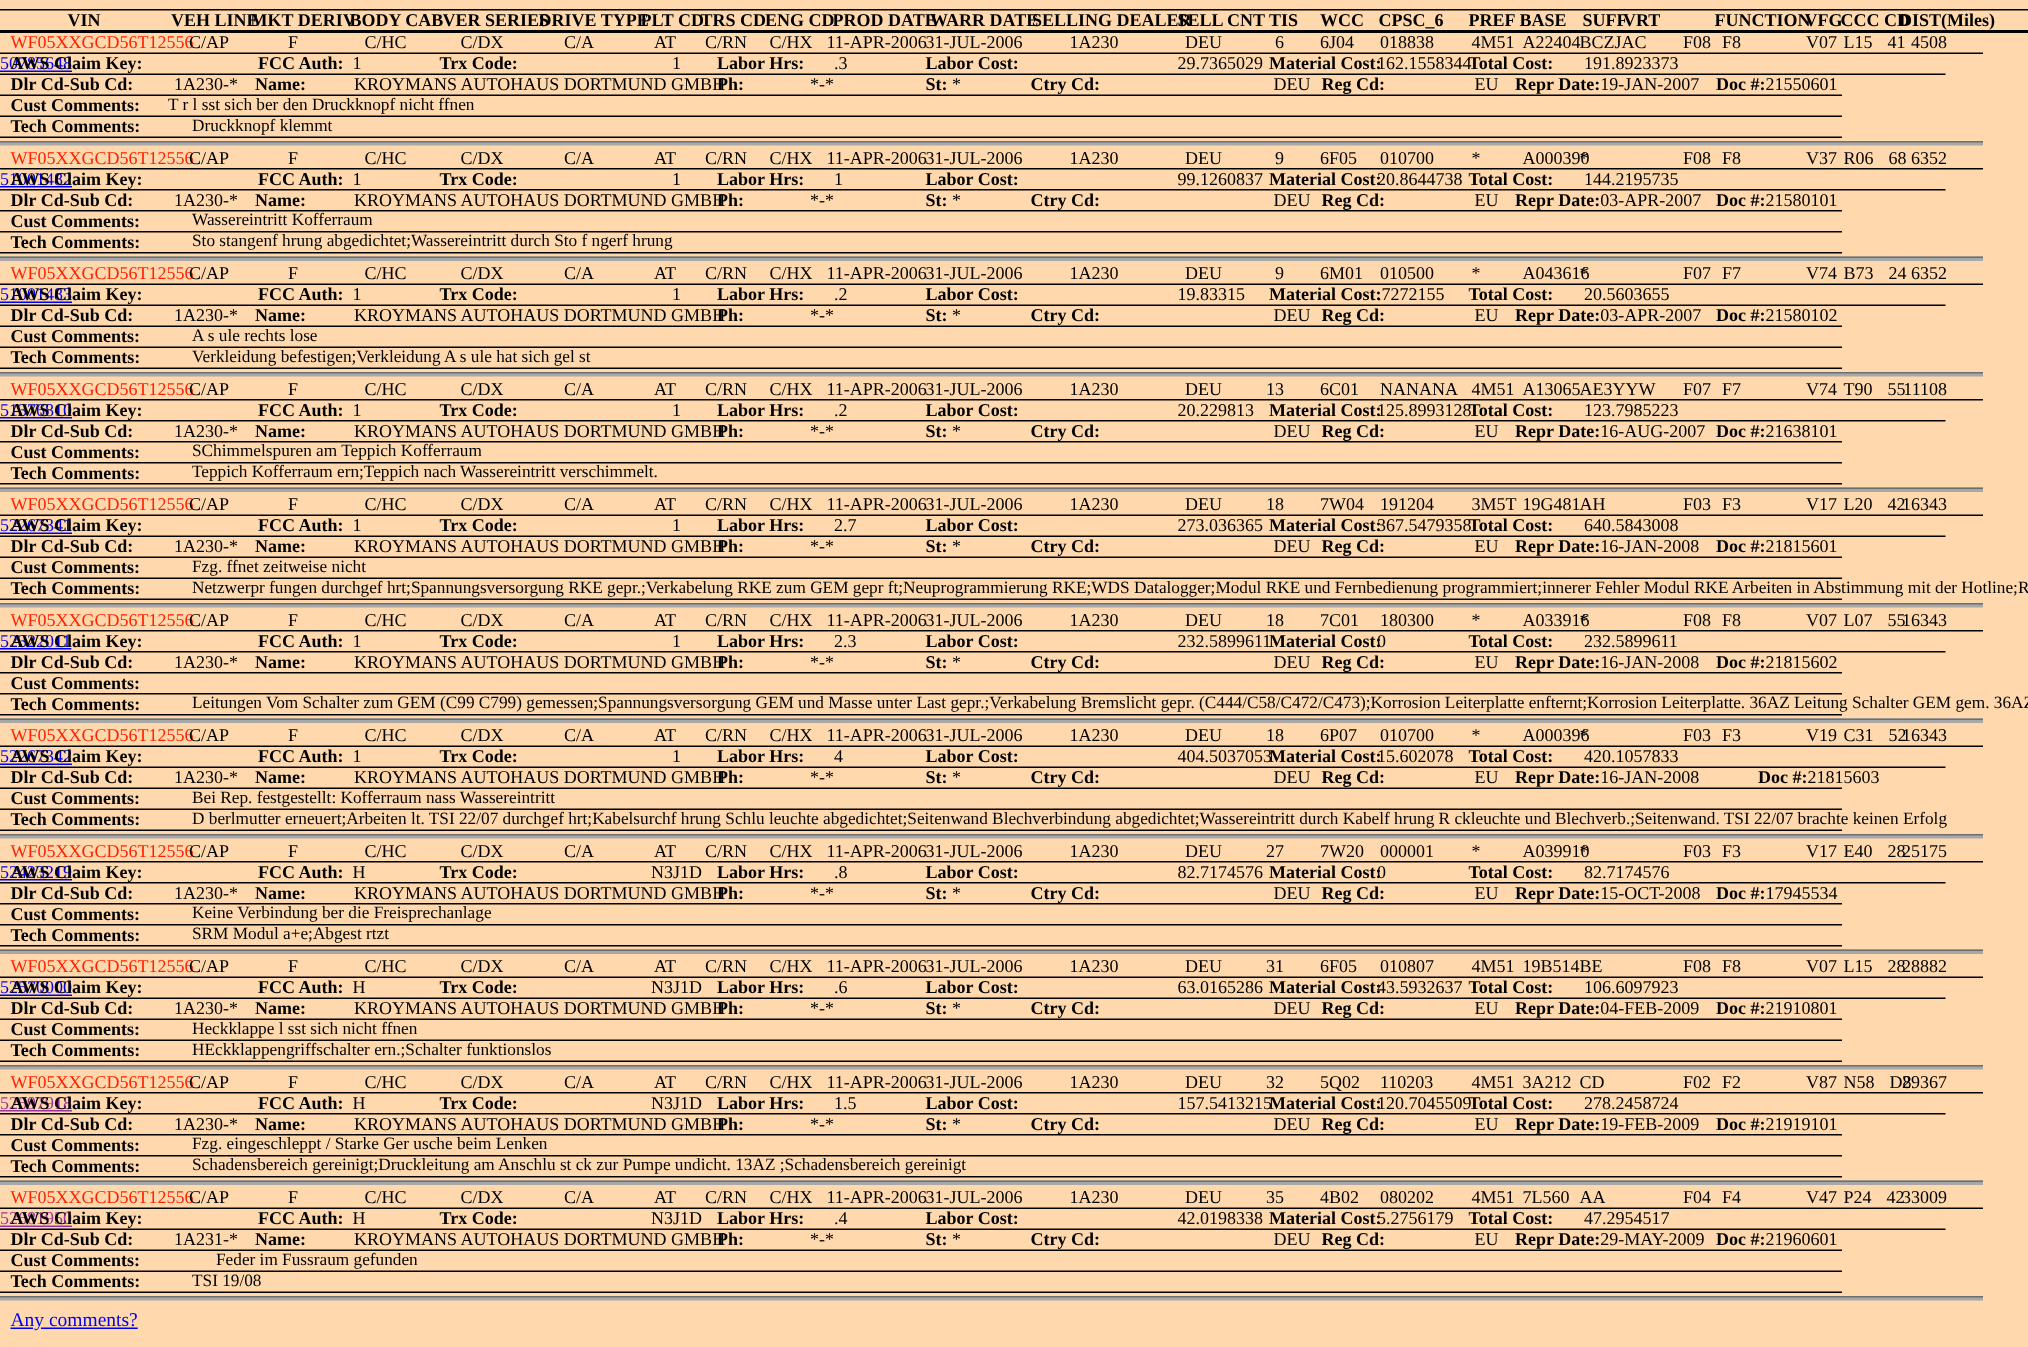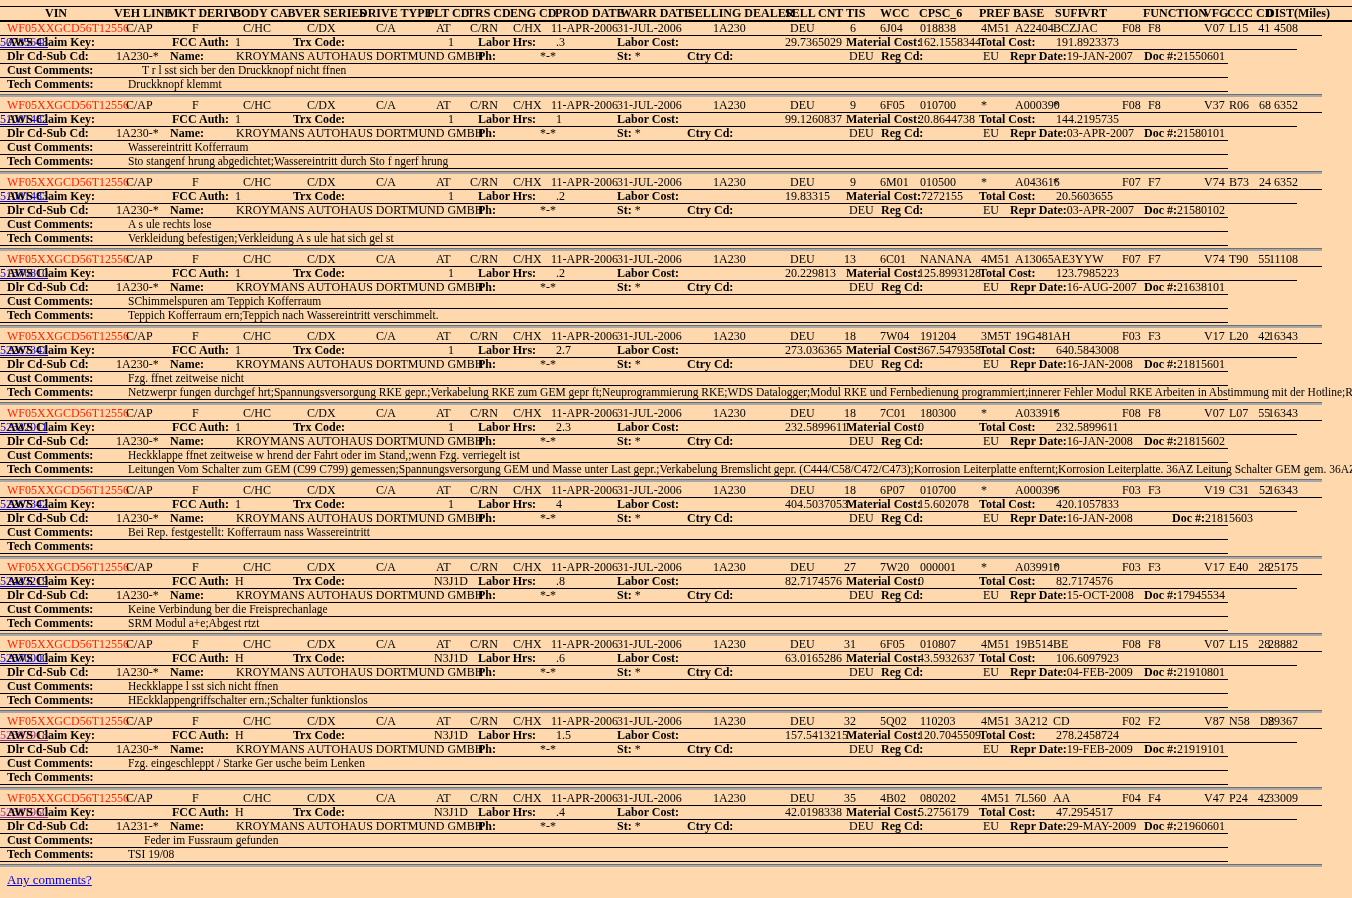--- a/index.html
+++ b/index.html
@@ -124,21 +124,21 @@
       <span style="left:849px">DEU</span>
       <span class="b" style="left:881px">Reg Cd:</span>
       <span style="left:983px">EU</span>
       <span style="left:1010px"><b>Repr Date:</b><span style="position:static">19-JAN-2007</span></span>
       <span style="left:1144px"><b>Doc #:</b><span style="position:static">21550601</span></span>
     </div>
     <div class="rule w-1228"></div>
 
     <div class="r">
       <span class="b" style="left:7px">Cust Comments:</span>
-      <span class="cmt" style="left:142px">T r l sst sich ber den Druckknopf nicht ffnen</span>
+      <span class="cmt" style="left:112px">T r l sst sich ber den Druckknopf nicht ffnen</span>
     </div>
     <div class="rule w-1228"></div>
 
     <div class="r">
       <span class="b" style="left:7px">Tech Comments:</span>
       <span class="cmt" style="left:128px">Druckknopf klemmt</span>
     </div>
     <div class="rule w-1228"></div>
 
     <div class="sep"></div>
@@ -524,21 +524,20 @@
       <span style="left:849px">DEU</span>
       <span class="b" style="left:881px">Reg Cd:</span>
       <span style="left:983px">EU</span>
       <span style="left:1010px"><b>Repr Date:</b><span style="position:static">16-JAN-2008</span></span>
       <span style="left:1144px"><b>Doc #:</b><span style="position:static">21815602</span></span>
     </div>
     <div class="rule w-1228"></div>
 
     <div class="r">
       <span class="b" style="left:7px">Cust Comments:</span>
-      <span class="cmt" style="left:128px">Heckklappe ffnet zeitweise w hrend der Fahrt oder im Stand,;wenn Fzg. verriegelt ist</span>
     </div>
     <div class="rule w-1228"></div>
 
     <div class="r">
       <span class="b" style="left:7px">Tech Comments:</span>
       <span class="cmt" style="left:128px">Leitungen Vom Schalter zum GEM (C99 C799) gemessen;Spannungsversorgung GEM und Masse unter Last gepr.;Verkabelung Bremslicht gepr. (C444/C58/C472/C473);Korrosion Leiterplatte enfternt;Korrosion Leiterplatte. 36AZ Leitung Schalter GEM gem. 36AZ ;Sp</span>
     </div>
     <div class="rule w-1228"></div>
 
     <div class="sep"></div>
@@ -610,20 +609,21 @@
     <div class="rule w-1228"></div>
 
     <div class="r">
       <span class="b" style="left:7px">Cust Comments:</span>
       <span class="cmt" style="left:128px">Bei Rep. festgestellt: Kofferraum nass Wassereintritt</span>
     </div>
     <div class="rule w-1228"></div>
 
     <div class="r">
       <span class="b" style="left:7px">Tech Comments:</span>
+      <span class="cmt" style="left:128px">D berlmutter erneuert;Arbeiten lt. TSI 22/07 durchgef hrt;Kabelsurchf hrung Schlu leuchte abgedichtet;Seitenwand Blechverbindung abgedichtet;Wassereintritt durch Kabelf hrung R ckleuchte und Blechverb.;Seitenwand. TSI 22/07 brachte keinen Erfolg</span>
     </div>
     <div class="rule w-1228"></div>
 
     <div class="sep"></div>
   </div>
 
   <div class="block">
 
     <div class="r">
       <span class="vin" style="left:7px">WF05XXGCD56T12556</span>
@@ -849,20 +849,21 @@
     <div class="rule w-1228"></div>
 
     <div class="r">
       <span class="b" style="left:7px">Cust Comments:</span>
       <span class="cmt" style="left:128px">Fzg. eingeschleppt / Starke Ger usche beim Lenken</span>
     </div>
     <div class="rule w-1228"></div>
 
     <div class="r">
       <span class="b" style="left:7px">Tech Comments:</span>
+      <span class="cmt" style="left:128px">Schadensbereich gereinigt;Druckleitung am Anschlu st ck zur Pumpe undicht. 13AZ ;Schadensbereich gereinigt</span>
     </div>
     <div class="rule w-1228"></div>
 
     <div class="sep"></div>
   </div>
 
   <div class="block">
 
     <div class="r">
       <span class="vin" style="left:7px">WF05XXGCD56T12556</span>

